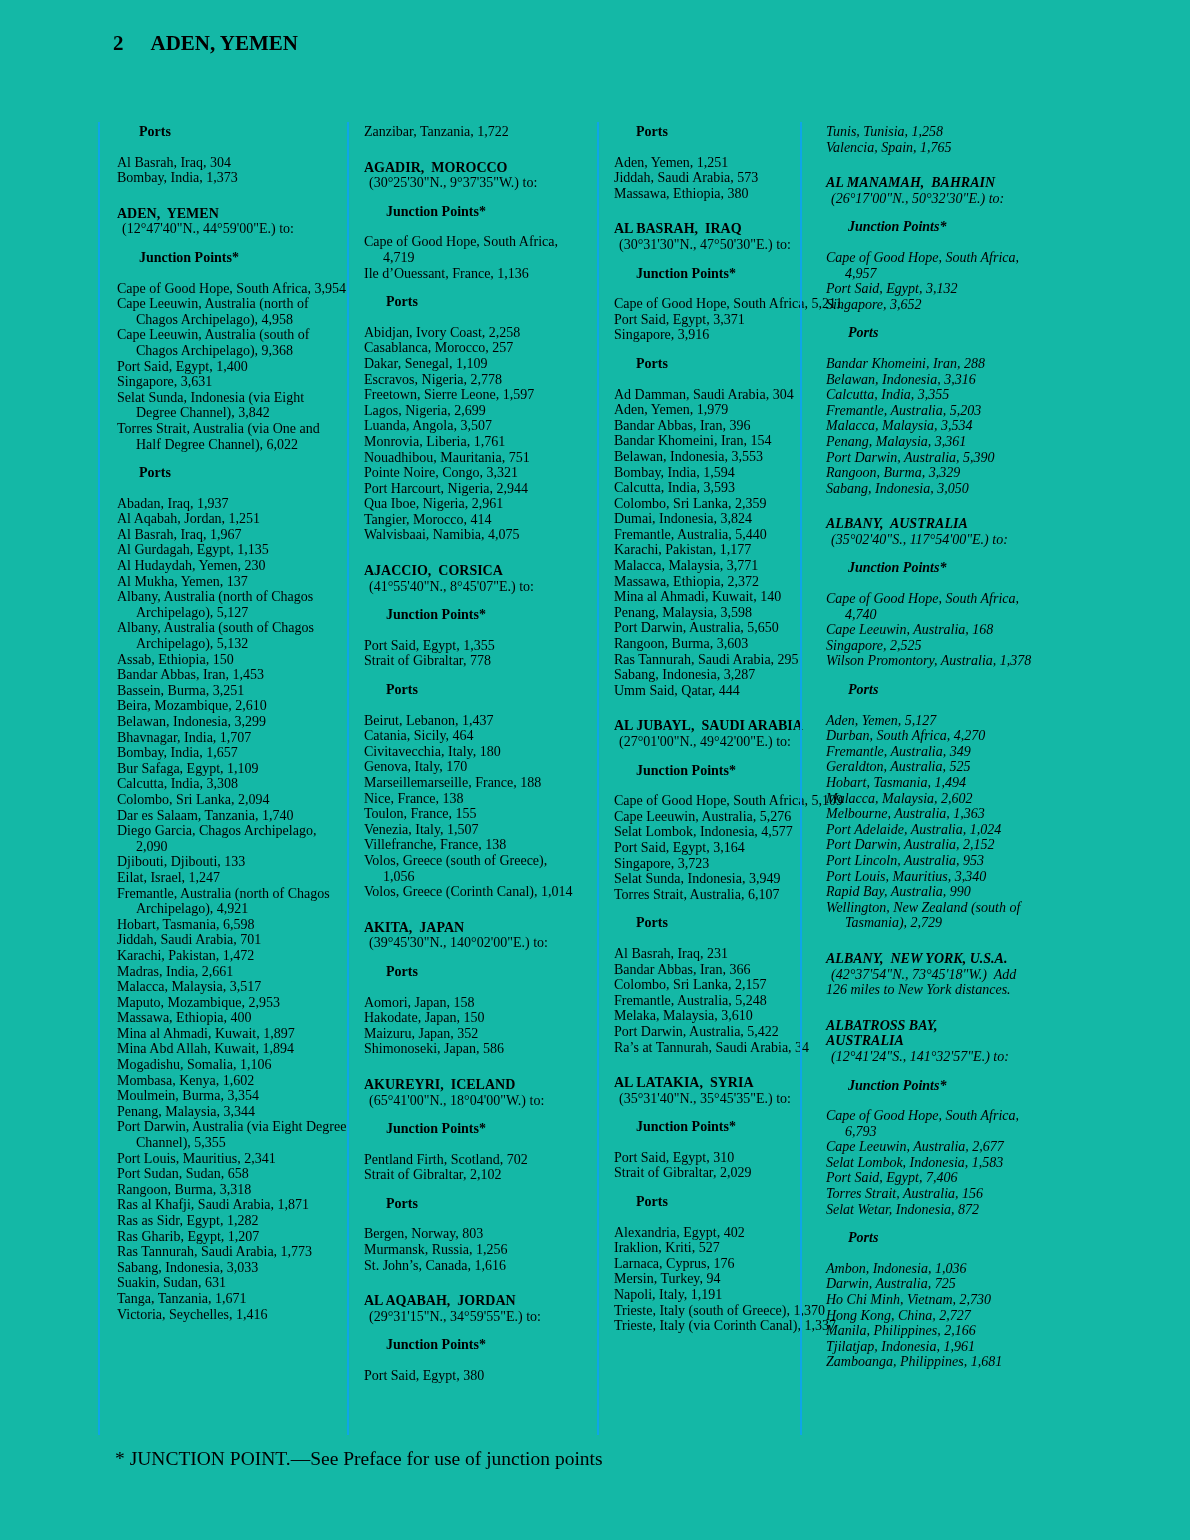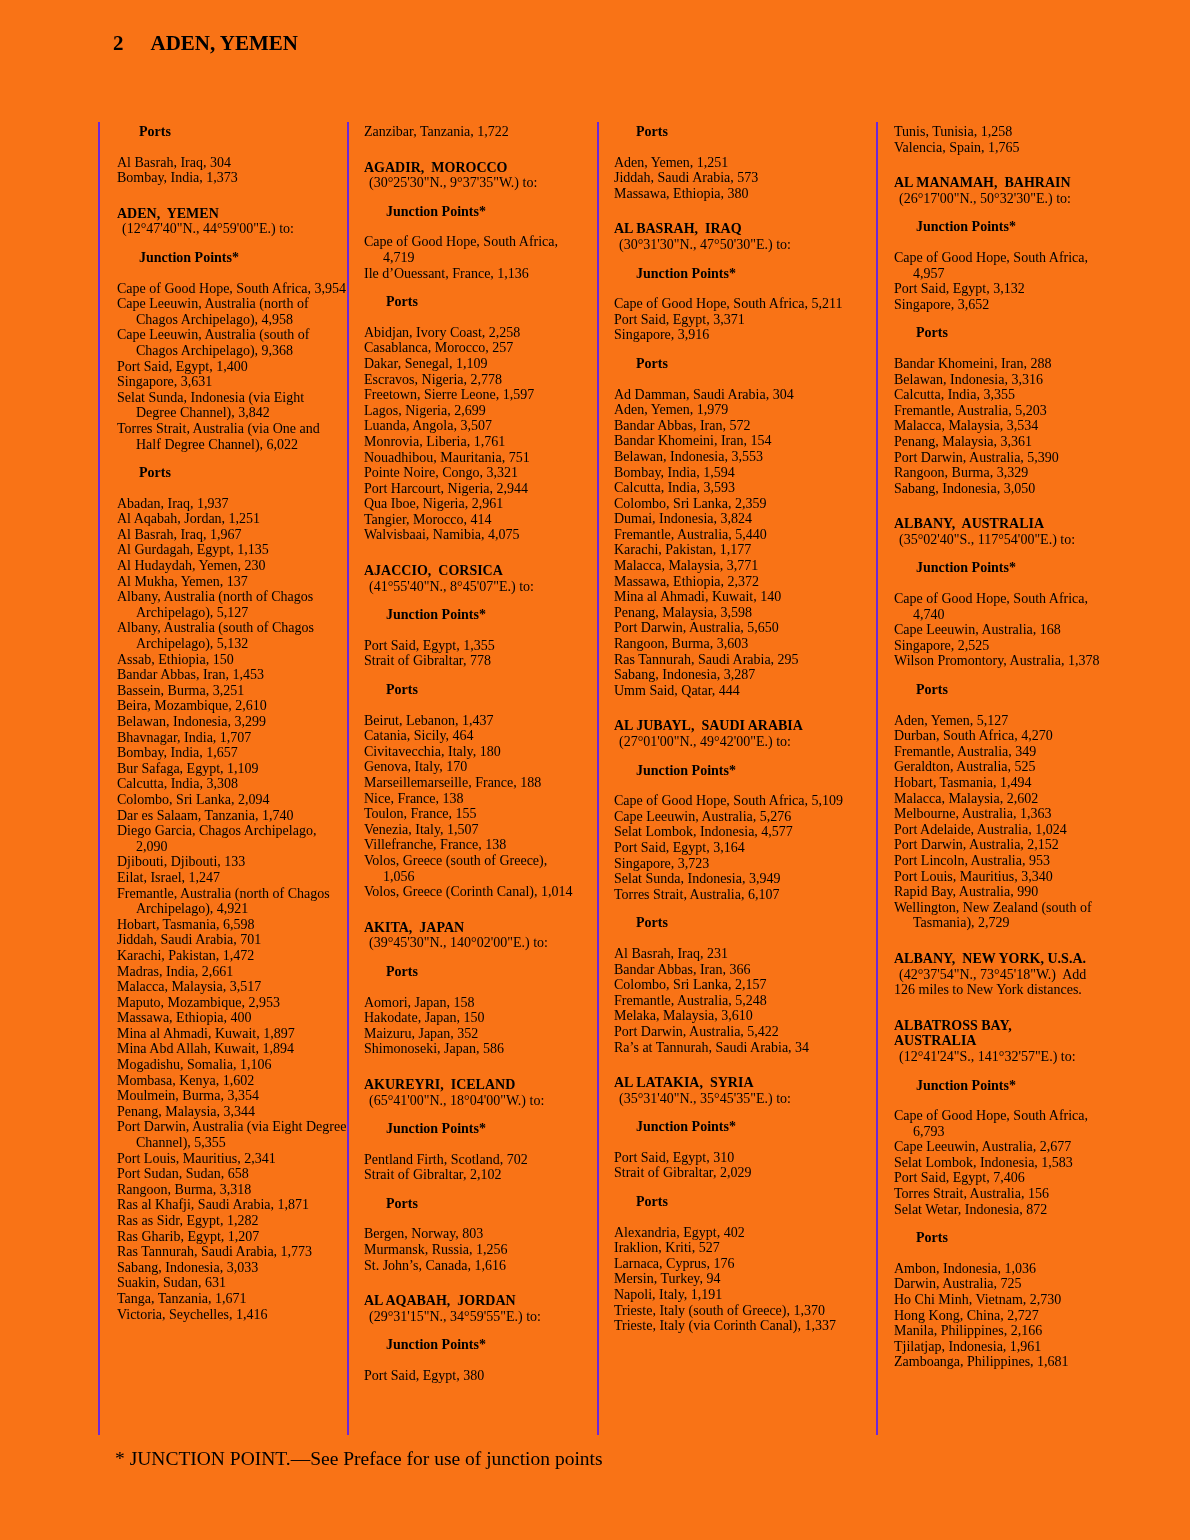--- a/index.html
+++ b/index.html
@@ -1,28 +1,28 @@
 <!DOCTYPE html>
 <html><head>
 <meta charset="utf-8">
 <style>
   html,body { margin:0; padding:0; background:#e8e8e8; }
   .page {
-    position:relative; width:1190px; height:1540px; background:#f97316; color:#000;
+    position:relative; width:1190px; height:1540px; background:#14b8a6; color:#000;
     font-family:"Liberation Serif","DejaVu Serif",serif;
     font-size:14px; line-height:15.6px; overflow:hidden;
   }
   .pagehead { position:absolute; top:30px; left:113px; font-size:21px; font-weight:bold; line-height:26px; white-space:pre; }
   .pagehead .num { display:inline-block; margin-right:27px; }
   .cols { position:absolute; top:122px; left:0; width:1190px; height:1313px; }
-  .column { position:absolute; top:0; height:1313px; border-left:2px solid #6d28d9; padding-left:15px; box-sizing:border-box; }
+  .column { position:absolute; top:0; height:1313px; border-left:2px solid #0ea5e9; padding-left:15px; box-sizing:border-box; }
   #col1 { left:98px;  width:249px; padding-left:17px; }
   #col2 { left:347px; width:226px; }
   #col3 { left:597px; width:251px; }
-  #col4 { left:876px; width:242px; padding-left:16px; }
+  #col4 { left:800px; width:242px; padding-left:24px;font-style:italic; }
   .column > :first-child { margin-top:2px; }
   .sub     { font-weight:bold; margin:13px 0 15px 22px; }
   .heading { font-weight:bold; margin-top:20px; white-space:pre-wrap; }
   .coords  { padding-left:5px; white-space:pre-wrap; }
   .entry   { padding-left:19px; text-indent:-19px; }
   .plain   { }
   .footnote { position:absolute; top:1447px; left:115px; font-weight:normal; font-size:19.5px; line-height:24px; white-space:pre; }
 </style>
 </head>
 <body>
@@ -161,21 +161,21 @@
         <div class="entry">Massawa, Ethiopia, 380</div>
         <div class="heading">AL BASRAH,  IRAQ</div>
         <div class="coords">(30°31'30"N., 47°50'30"E.) to:</div>
         <div class="sub">Junction Points*</div>
         <div class="entry">Cape of Good Hope, South Africa, 5,211</div>
         <div class="entry">Port Said, Egypt, 3,371</div>
         <div class="entry">Singapore, 3,916</div>
         <div class="sub">Ports</div>
         <div class="entry">Ad Damman, Saudi Arabia, 304</div>
         <div class="entry">Aden, Yemen, 1,979</div>
-        <div class="entry">Bandar Abbas, Iran, 572</div>
+        <div class="entry">Bandar Abbas, Iran, 396</div>
         <div class="entry">Bandar Khomeini, Iran, 154</div>
         <div class="entry">Belawan, Indonesia, 3,553</div>
         <div class="entry">Bombay, India, 1,594</div>
         <div class="entry">Calcutta, India, 3,593</div>
         <div class="entry">Colombo, Sri Lanka, 2,359</div>
         <div class="entry">Dumai, Indonesia, 3,824</div>
         <div class="entry">Fremantle, Australia, 5,440</div>
         <div class="entry">Karachi, Pakistan, 1,177</div>
         <div class="entry">Malacca, Malaysia, 3,771</div>
         <div class="entry">Massawa, Ethiopia, 2,372</div>

